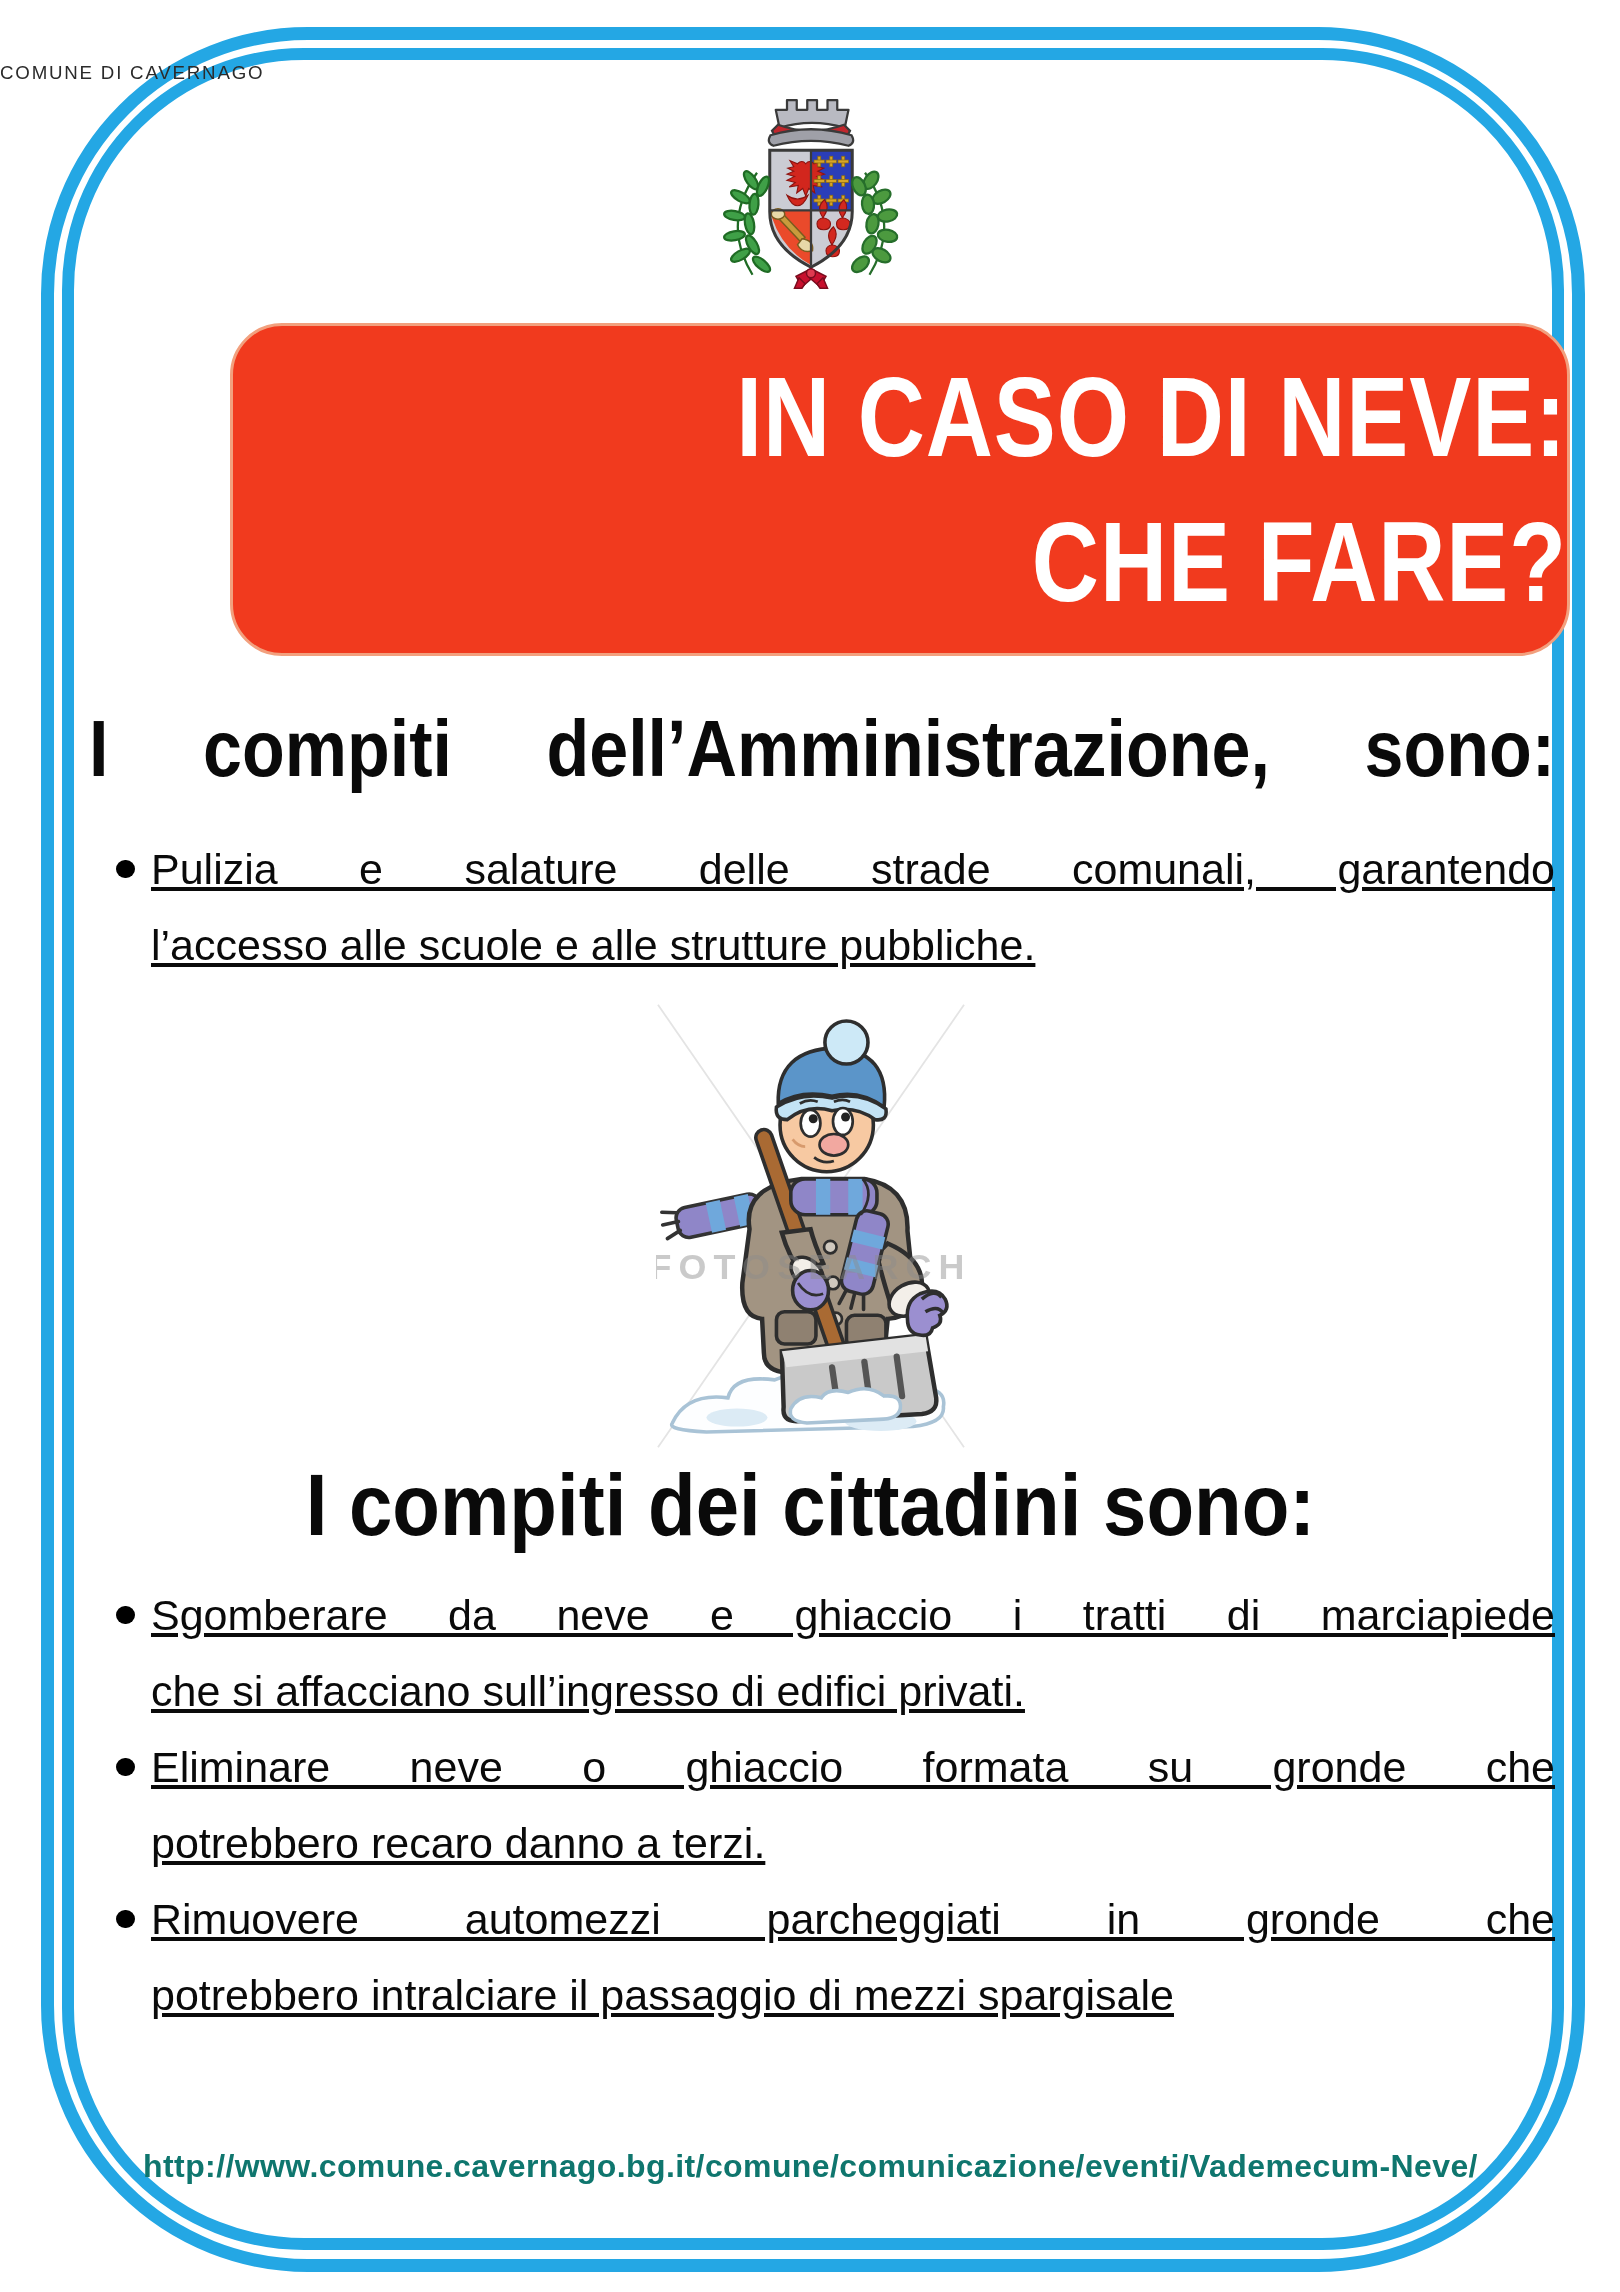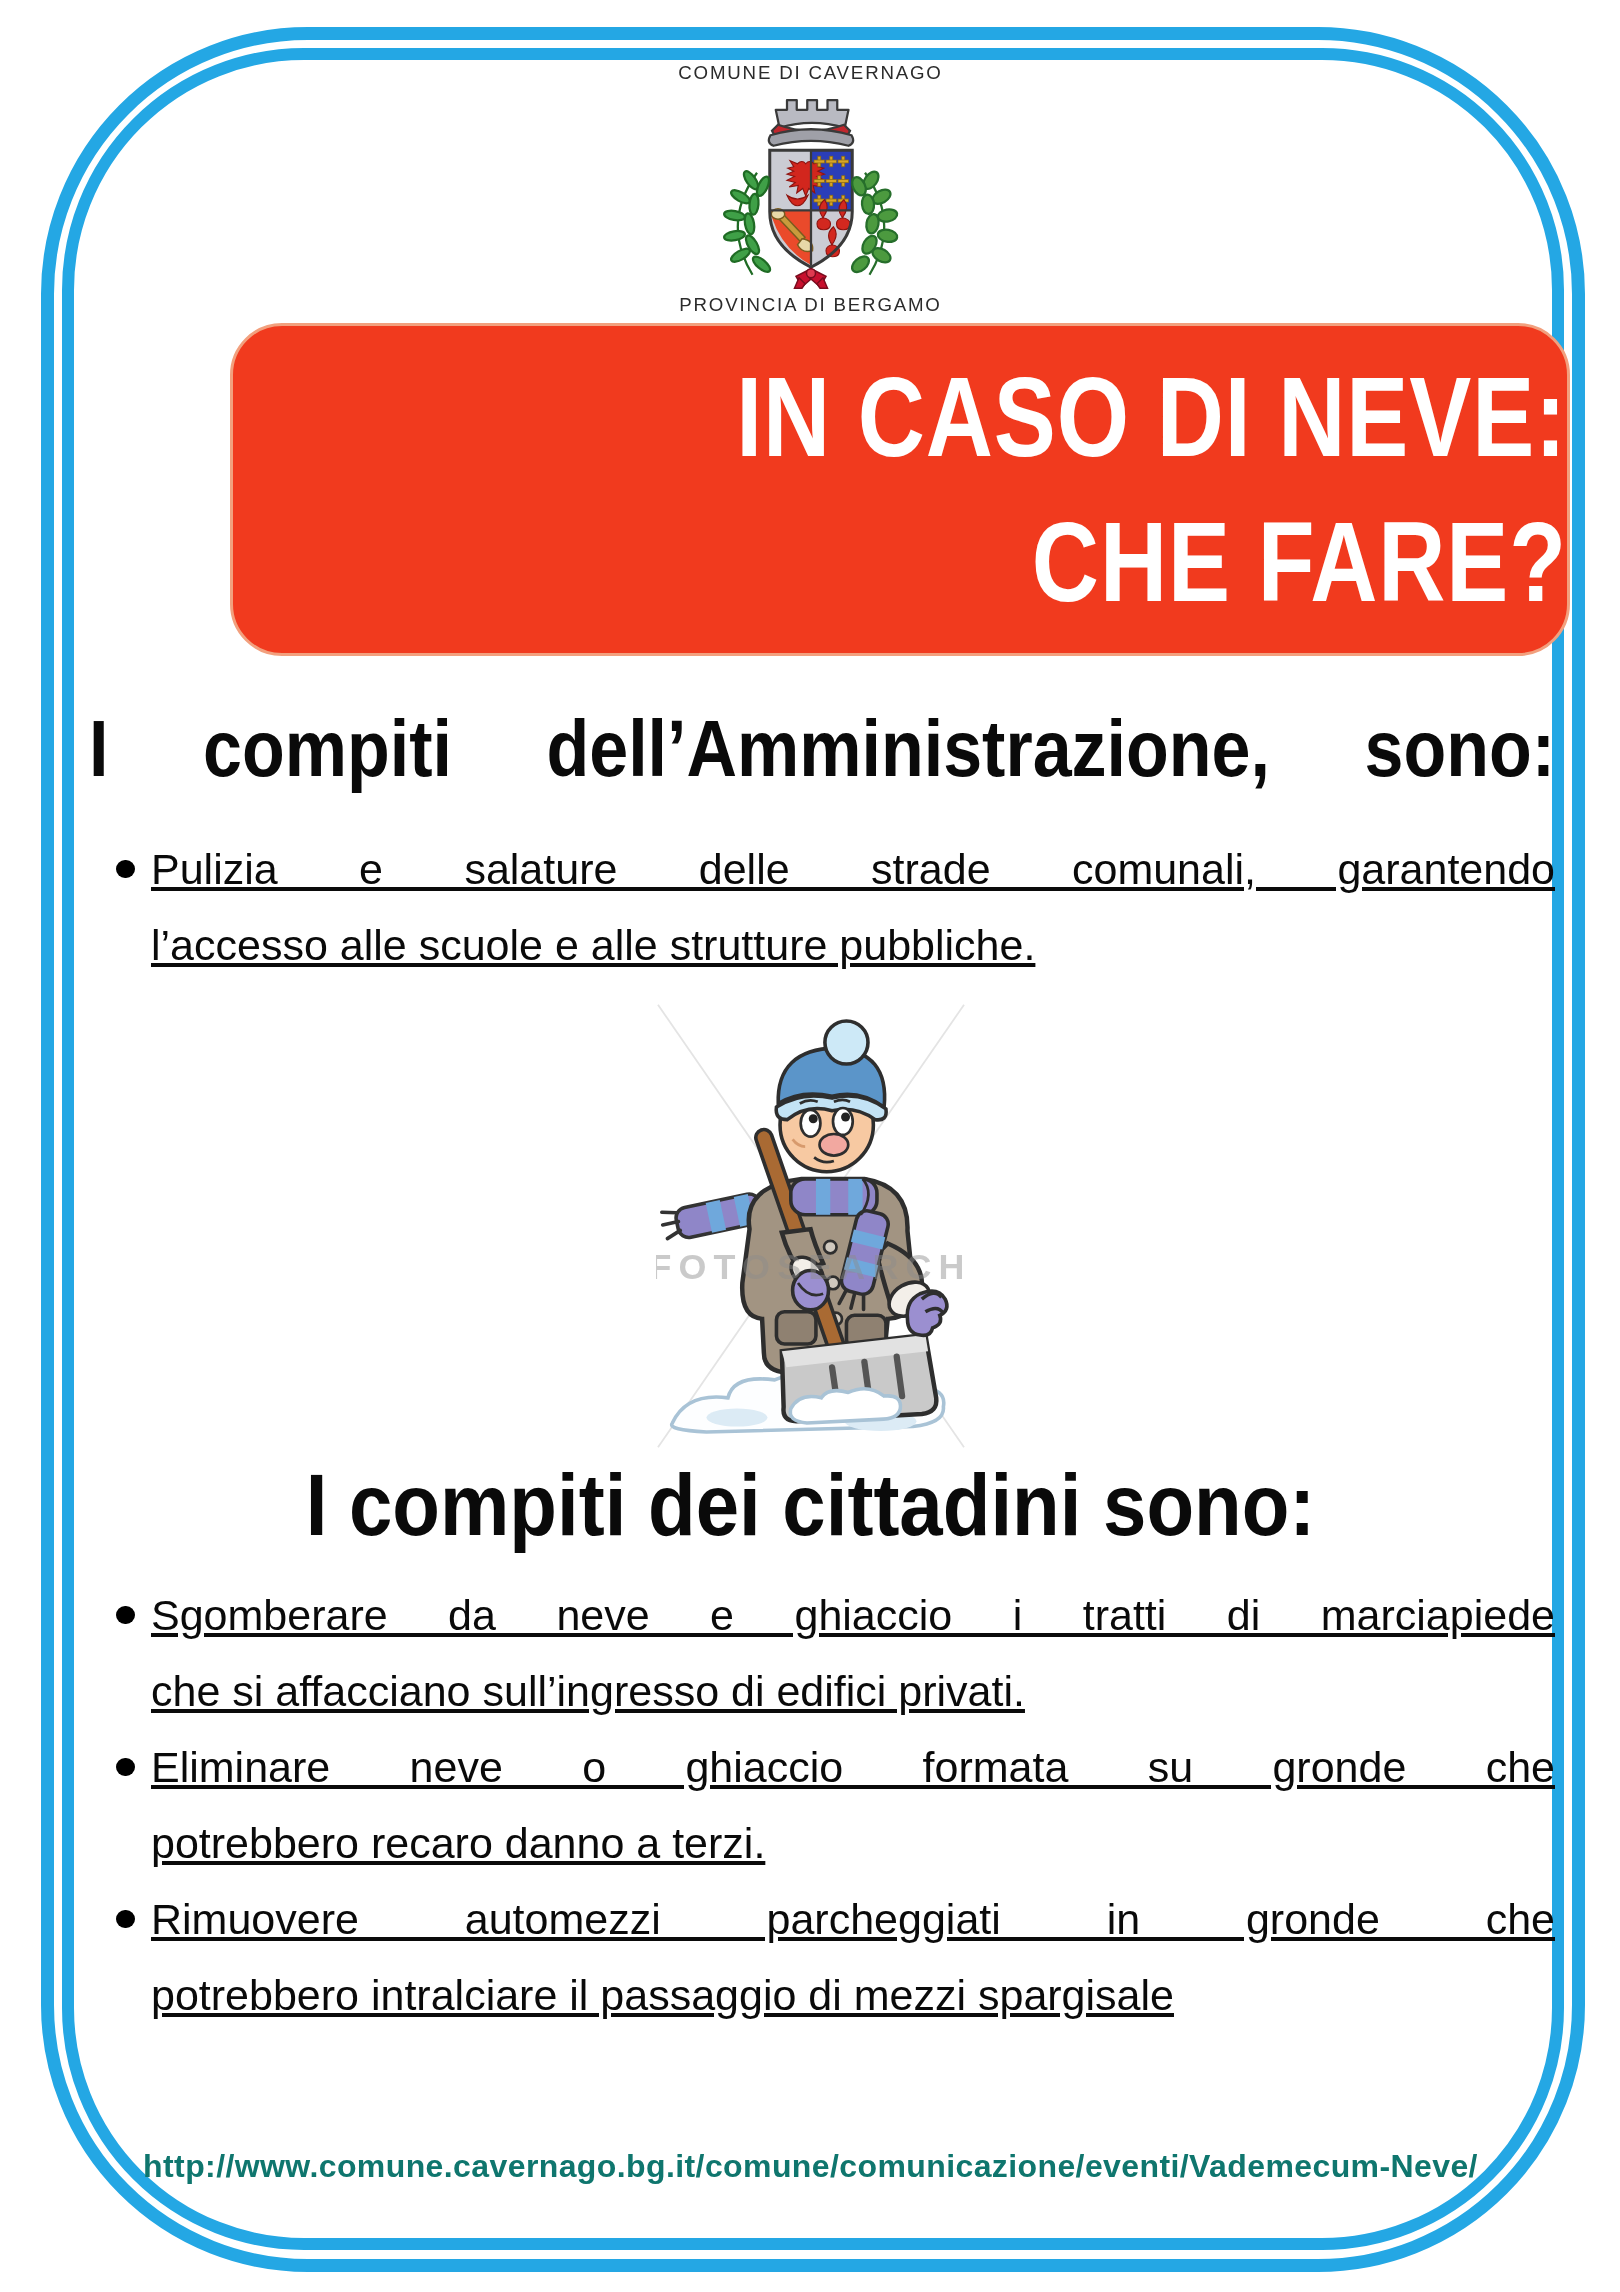--- a/index.html
+++ b/index.html
@@ -17,21 +17,21 @@
     border:13.4px solid #24A7E4; border-radius:267px;
     pointer-events:none;
   }
   .frame-inner{
     position:absolute; inset:48px 57px 43px 62px;
     border:12.5px solid #24A7E4; border-radius:242px;
     pointer-events:none;
   }
   .muni-title,.prov-title{
     position:absolute; left:0; width:100%;
-    text-align:center; font-size:18.7px; letter-spacing:1.8px; color:#2b2b2b;
+    font-size:18.7px; letter-spacing:1.8px; color:#2b2b2b;
   }
   .muni-title{top:62px;}
   .prov-title{top:294px;}
   .crest{position:absolute; top:84px; left:50%; transform:translateX(-50%);}
   
   .banner{
     position:absolute; top:323px; left:230px; width:1340px; height:333px;
     background:#F13A1E; border:3.6px solid #F2A07E; border-radius:52px;
     box-sizing:border-box;
     display:flex; flex-direction:column; justify-content:center; align-items:flex-end;
@@ -187,21 +187,20 @@
 
     <g fill="#C8102E" stroke="#7A0C1E" stroke-width="2">
       <path d="M150,236 l-20,10 l8,14 l14,-12 z"></path>
       <path d="M150,236 l20,10 l-8,14 l-14,-12 z"></path>
       <path d="M142,256 l-8,-8 l-6,14 l10,0 z"></path>
       <path d="M158,256 l8,-8 l6,14 l-10,0 z"></path>
       <circle cx="150" cy="242" r="6" fill="#E03A50"></circle>
     </g>
   </svg>
 
-  <div class="prov-title">PROVINCIA DI BERGAMO</div>
 
   <div class="banner">
     <div class="banner-line">IN CASO DI NEVE:</div>
     <div class="banner-line">CHE FARE?</div>
   </div>
 
   <div class="h1">I compiti dell’Amministrazione, sono:</div>
 
   <ul class="blist one">
     <li>

